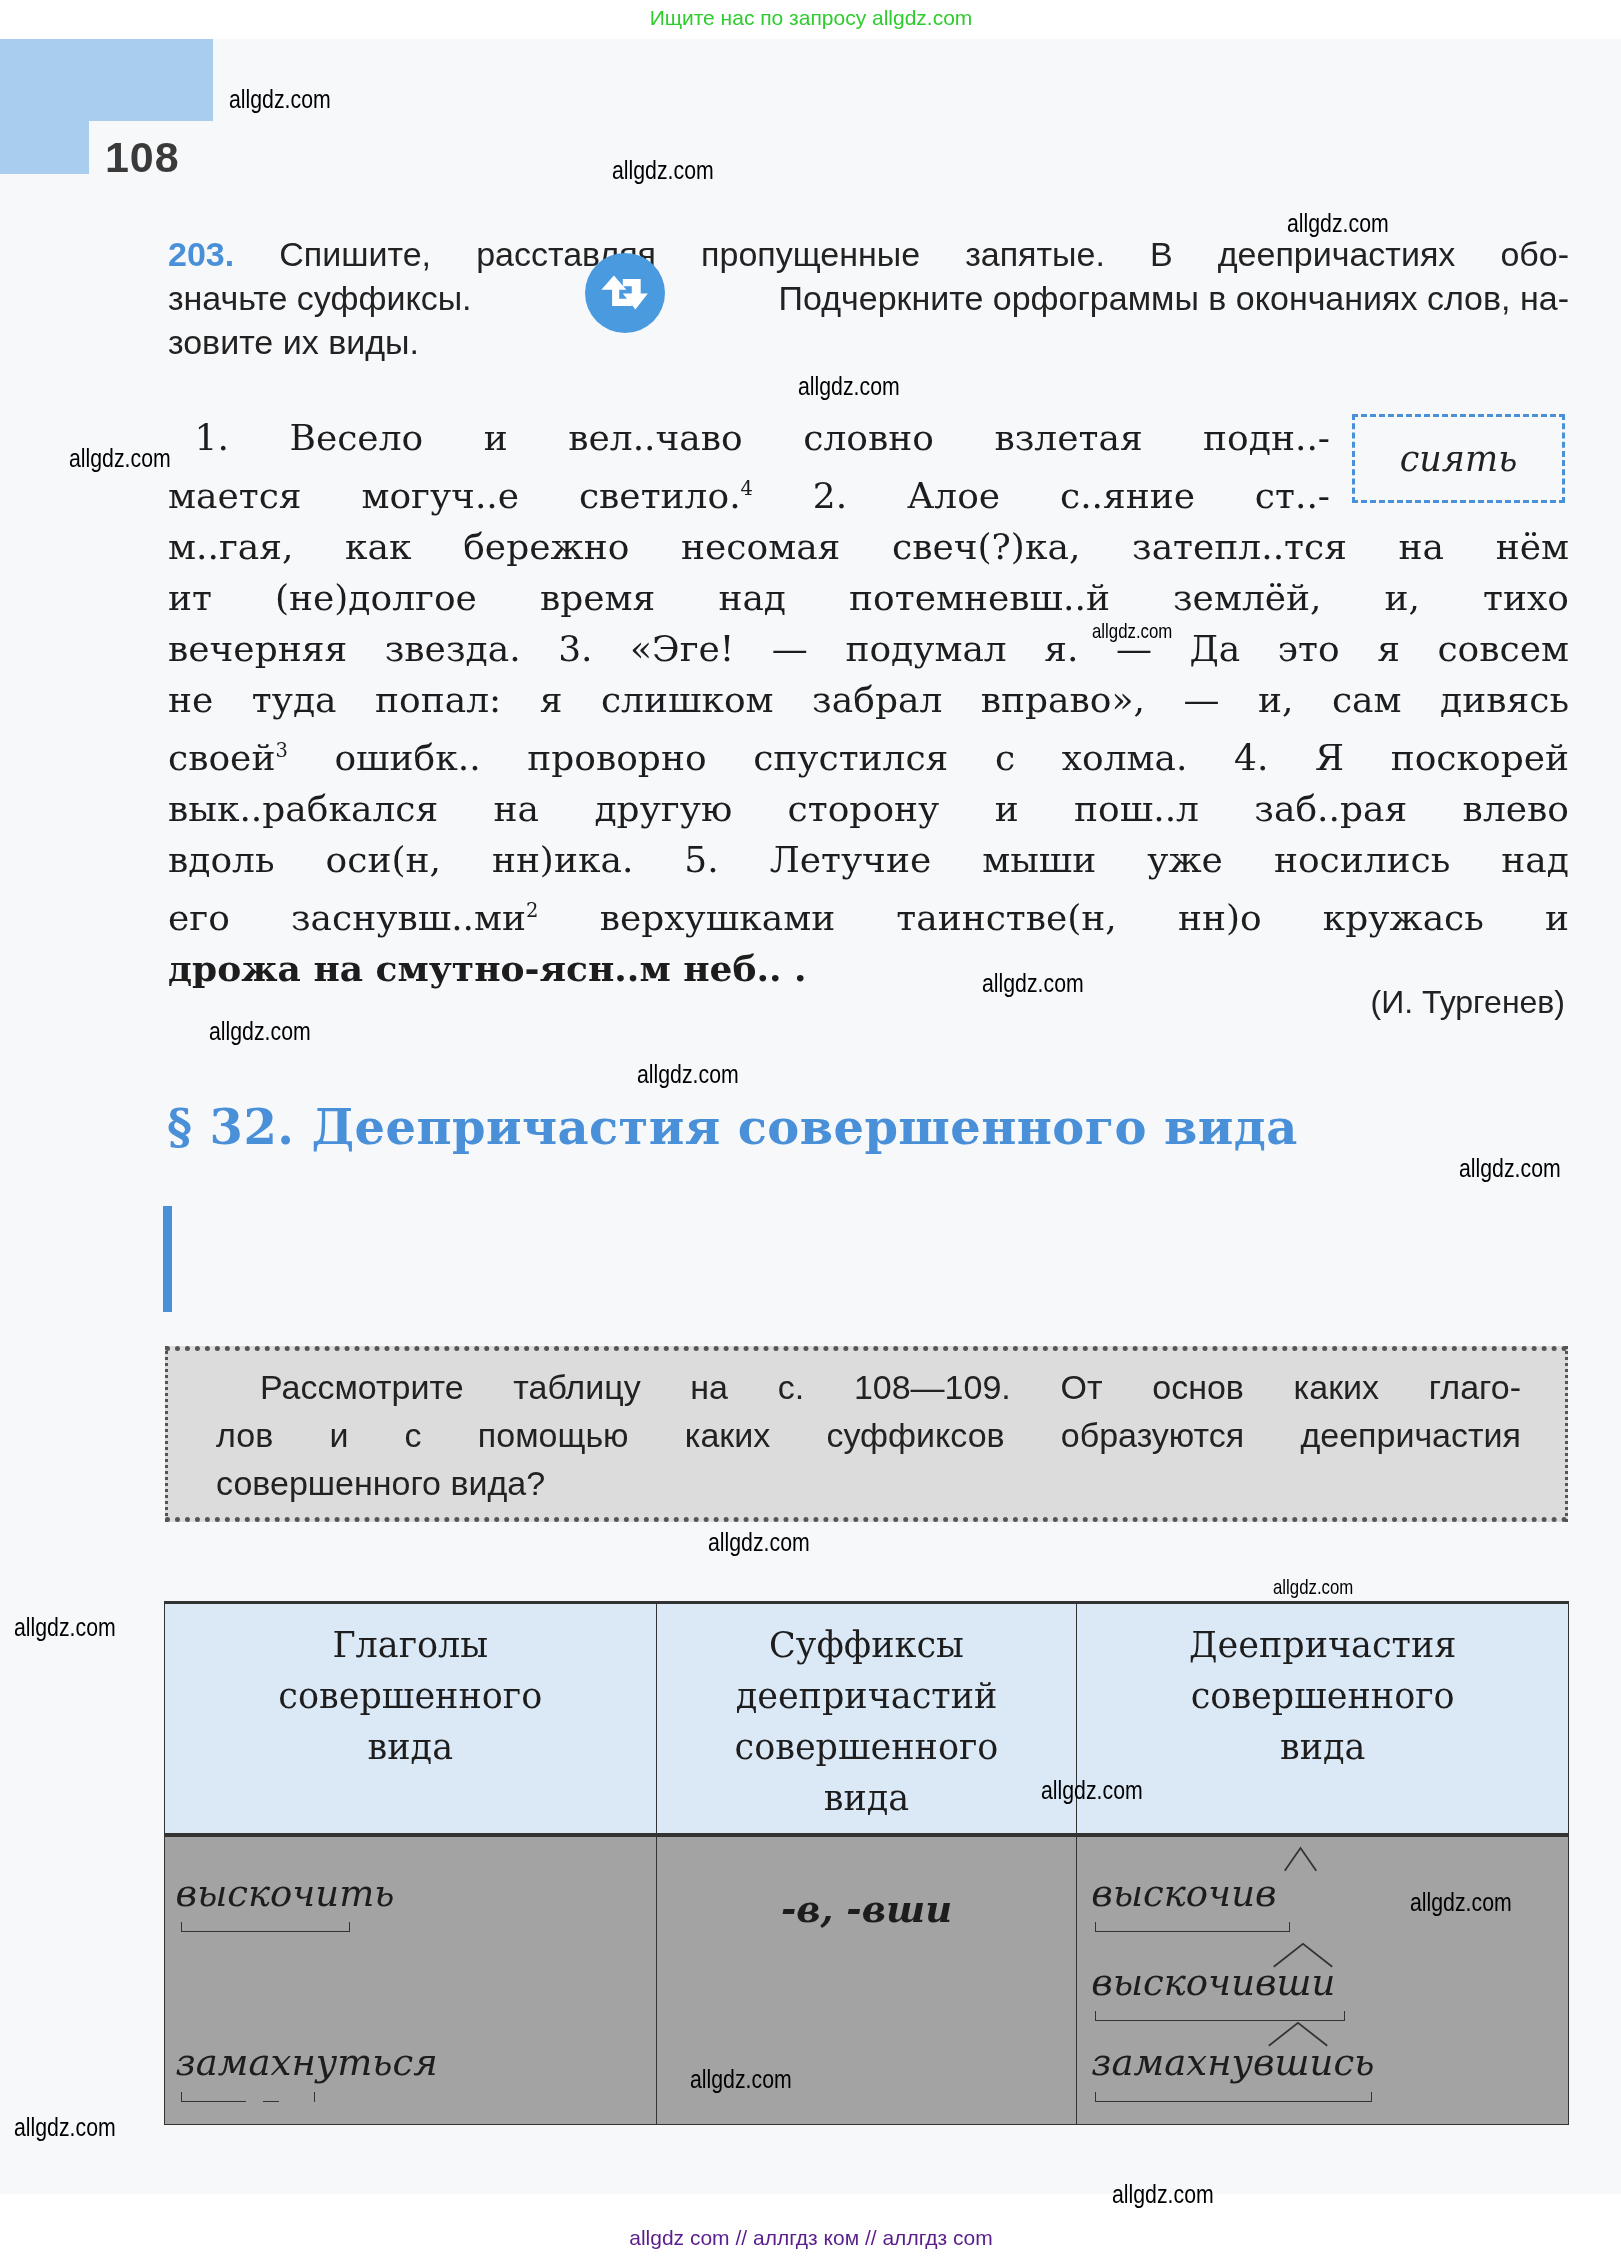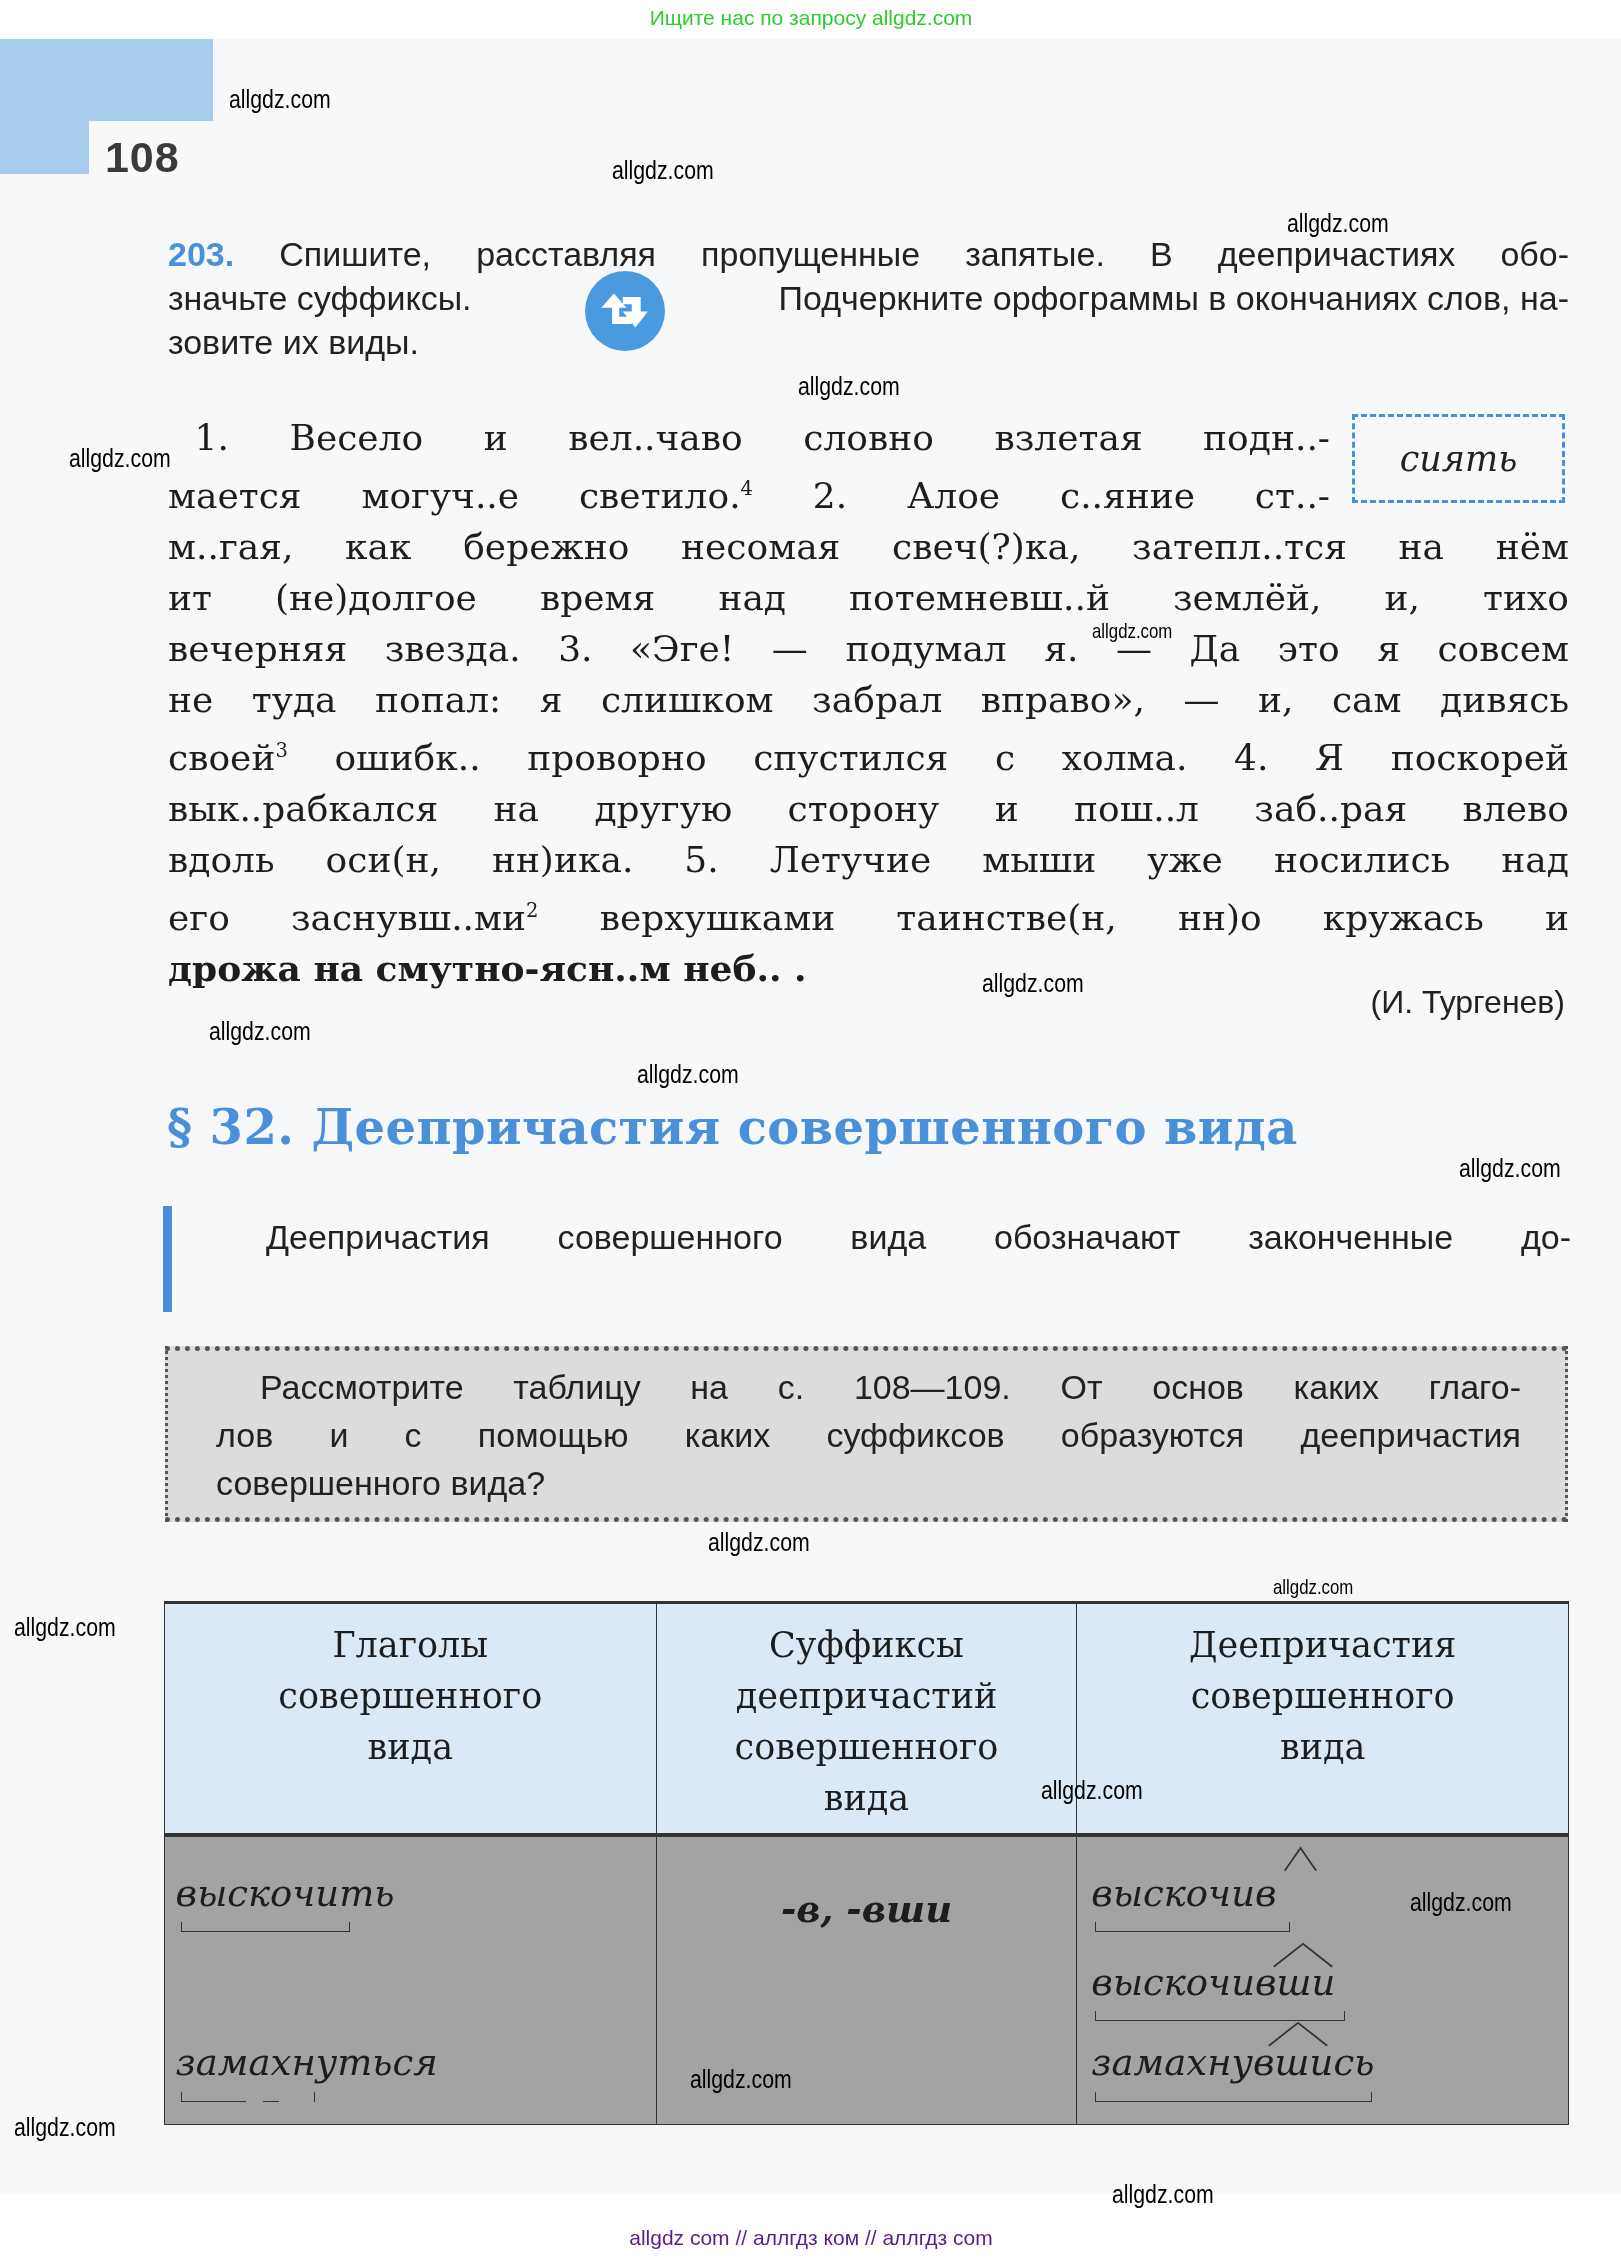--- a/index.html
+++ b/index.html
@@ -133,21 +133,21 @@
 <div class="page"></div>
 <div class="corner-tab"></div>
 <div class="corner-tab2"></div>
 <div class="page-number">108</div>
 
 <div class="task">
   <div style="text-align:justify;text-align-last:justify;white-space:nowrap;">
     <span class="num">203.</span>
     <span>Спишите, расставляя пропущенные запятые. В деепричастиях обо-</span>
   </div>
-  <div style="display:flex;justify-content:space-between;white-space:nowrap;height:44px;">
+  <div style="display:flex;align-items:center;justify-content:space-between;white-space:nowrap;height:44px;">
     <span>значьте суффиксы.</span>
     <span class="task-icon">
       <svg width="59" height="59" viewBox="0 0 66 66">
         <polygon points="6,30 20,14 34,30 26,30 26,40 40,40 40,48 18,48 18,30" fill="#ffffff"></polygon>
         <polygon points="30,18 50,18 50,34 58,34 44,52 30,34 40,34 40,26 30,26" fill="#ffffff"></polygon>
       </svg>
     </span>
     <span>Подчеркните орфограммы в окончаниях слов, на-</span>
   </div>
   <div>зовите их виды.</div>
@@ -170,21 +170,20 @@
   <span class="line"><span>его заснувш..ми</span><sup>2</sup> <span>верхушками таинстве(н, нн)о кружась и</span></span>
   <span class="line last">дрожа на смутно-ясн..м неб.. .</span>
 </div>
 
 <div class="attribution">(И. Тургенев)</div>
 
 <div class="section-title">§ 32. Деепричастия совершенного вида</div>
 
 <div class="rule-bar"></div>
 <div class="rule-text">
-  <span class="l1">Деепричастия совершенного вида обозначают законченные до-</span>
 </div>
 
 <div class="question-box">
   <span class="l first">Рассмотрите таблицу на с. 108—109. От основ каких глаго-</span>
   <span class="l">лов и с помощью каких суффиксов образуются деепричастия</span>
   <span class="l last">совершенного вида?</span>
 </div>
 
 <table class="grammar">
   <thead>

